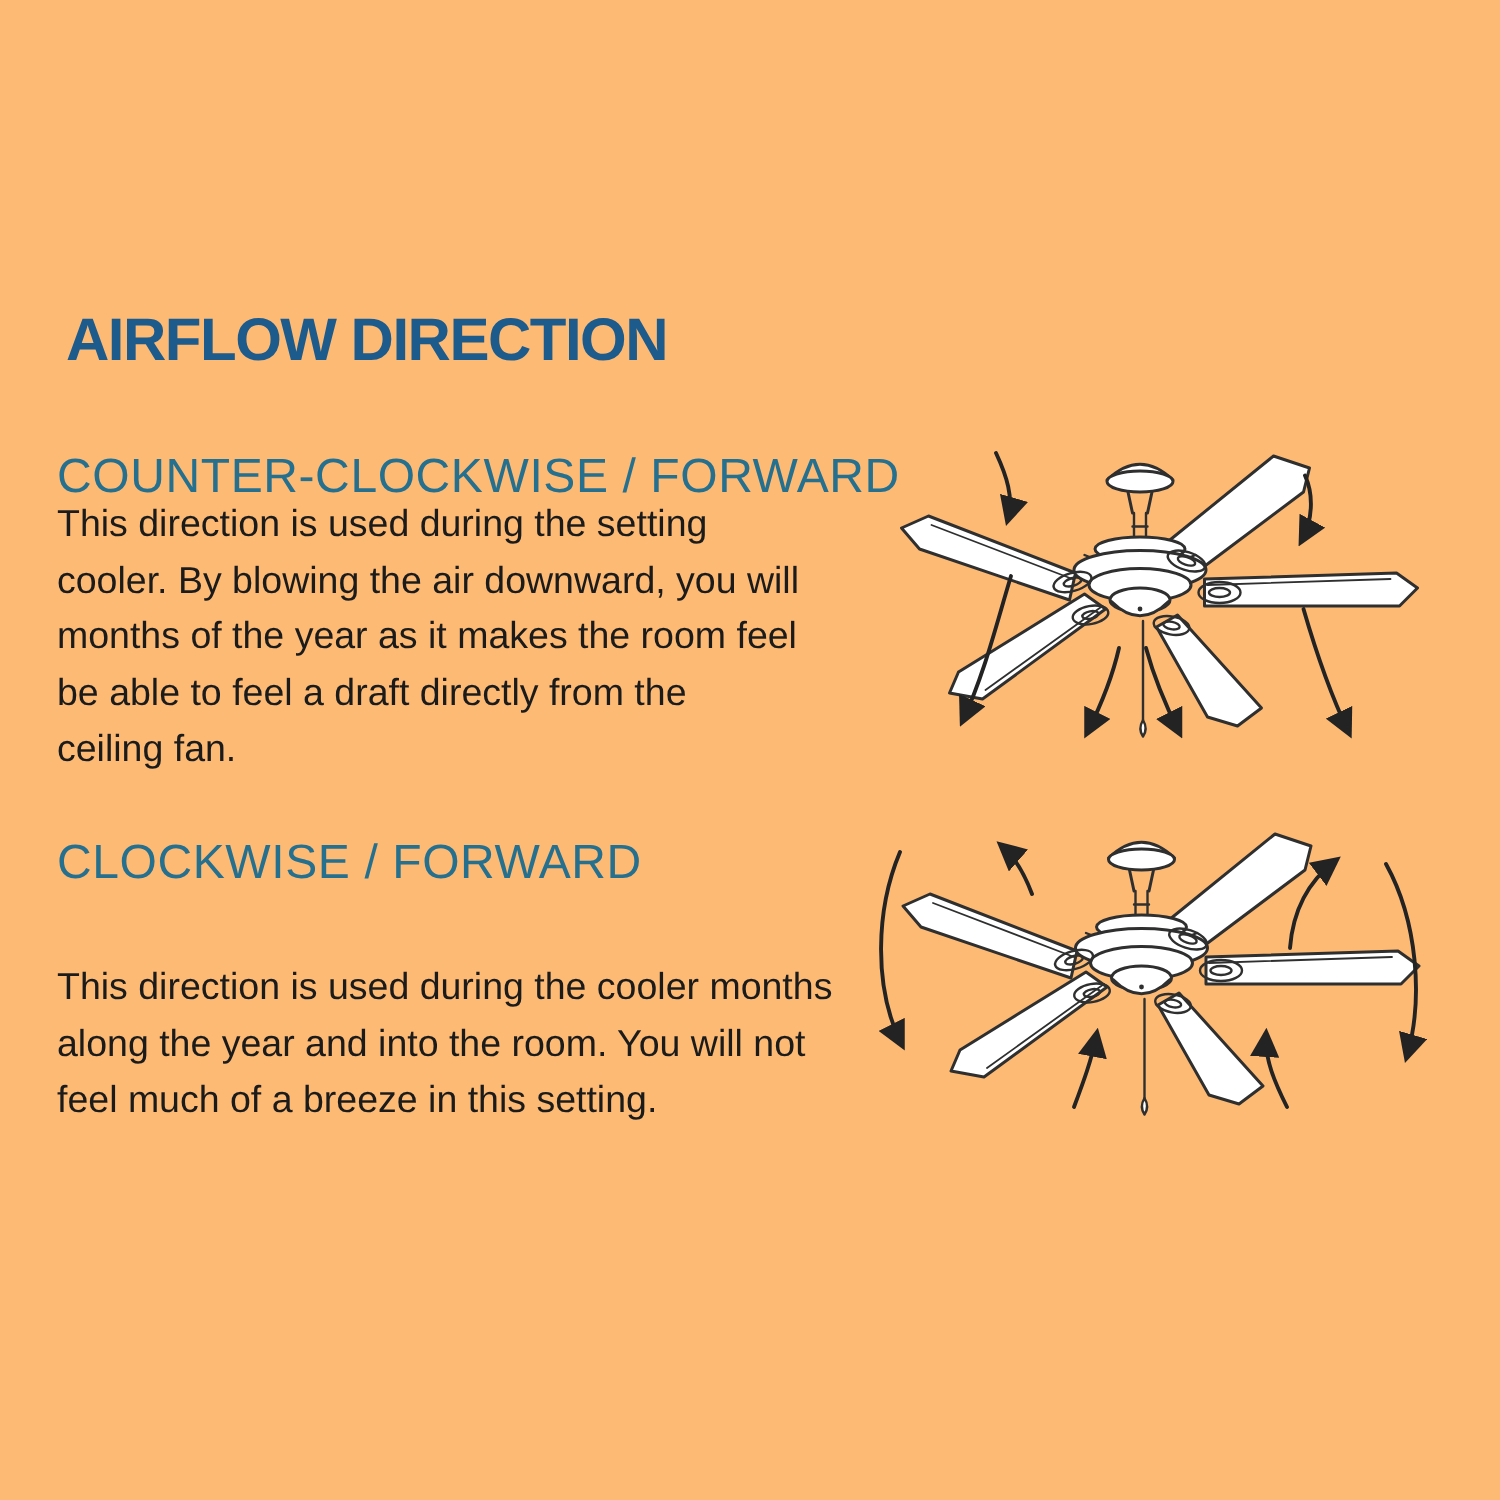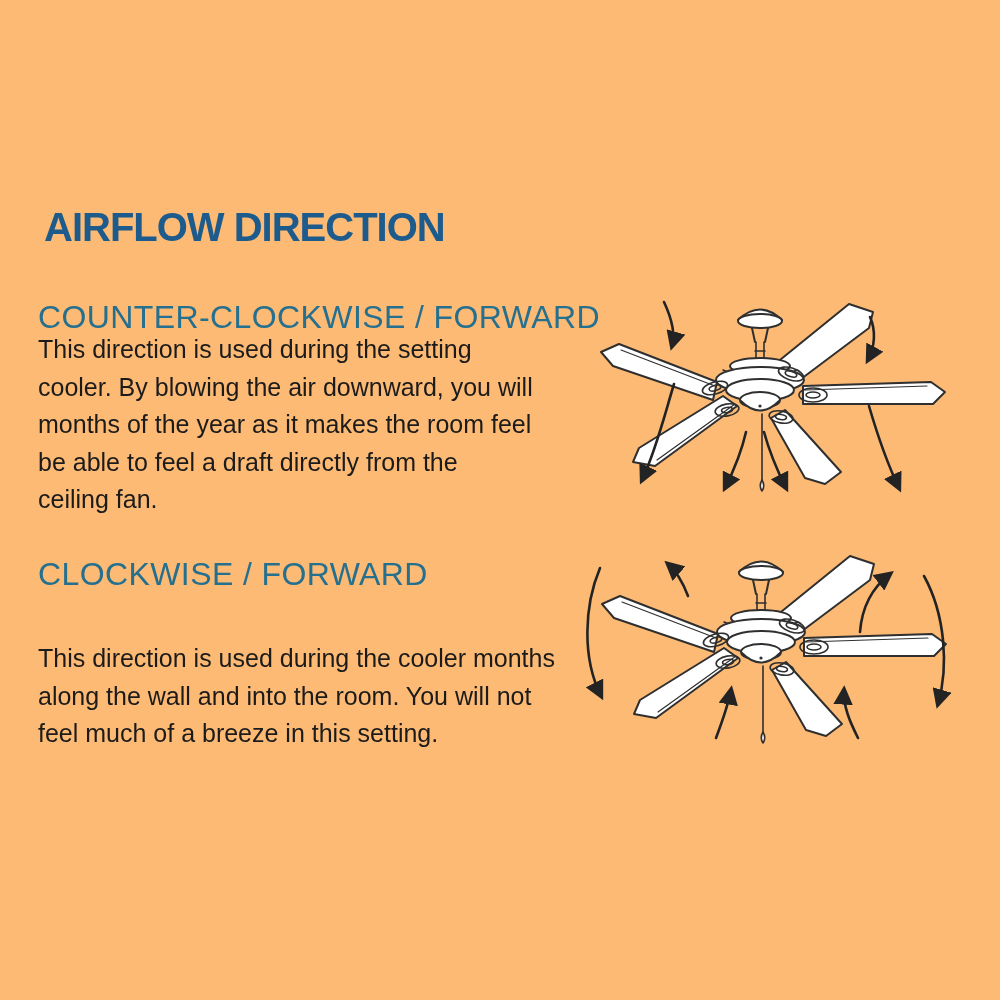--- a/index.html
+++ b/index.html
@@ -118,21 +118,21 @@
       <path d="M96,92 C86,125 78,158 64,188" marker-end="url(#ah)"></path>
       <path d="M168,140 C163,162 155,180 147,196" marker-end="url(#ah)"></path>
       <path d="M186,140 C192,162 200,180 208,196" marker-end="url(#ah)"></path>
       <path d="M291,114 C300,145 310,173 321,196" marker-end="url(#ah)"></path>
     </g>
   </svg>
 
   <div class="section-heading heading-2">CLOCKWISE / FORWARD</div>
   <div class="body-block body-2">
     <div>This direction is used during the cooler months</div>
-    <div>along the wall and into the room. You will not</div>
+    <div>along the year and into the room. You will not</div>
     <div>feel much of a breeze in this setting.</div>
   </div>
 
   <svg class="fan-svg fan-svg-2" viewBox="0 0 420 250" aria-hidden="true">
     <g>
       <use href="#fan-art" transform="translate(0,0)"></use>
     </g>
     <g stroke="#232323" stroke-width="2.6" fill="none" stroke-linecap="round">
       <path d="M112,50 C106,34 100,25 92,18" marker-end="url(#ah)"></path>
       <path d="M24,22 C8,60 6,112 25,150" marker-end="url(#ah)"></path>

